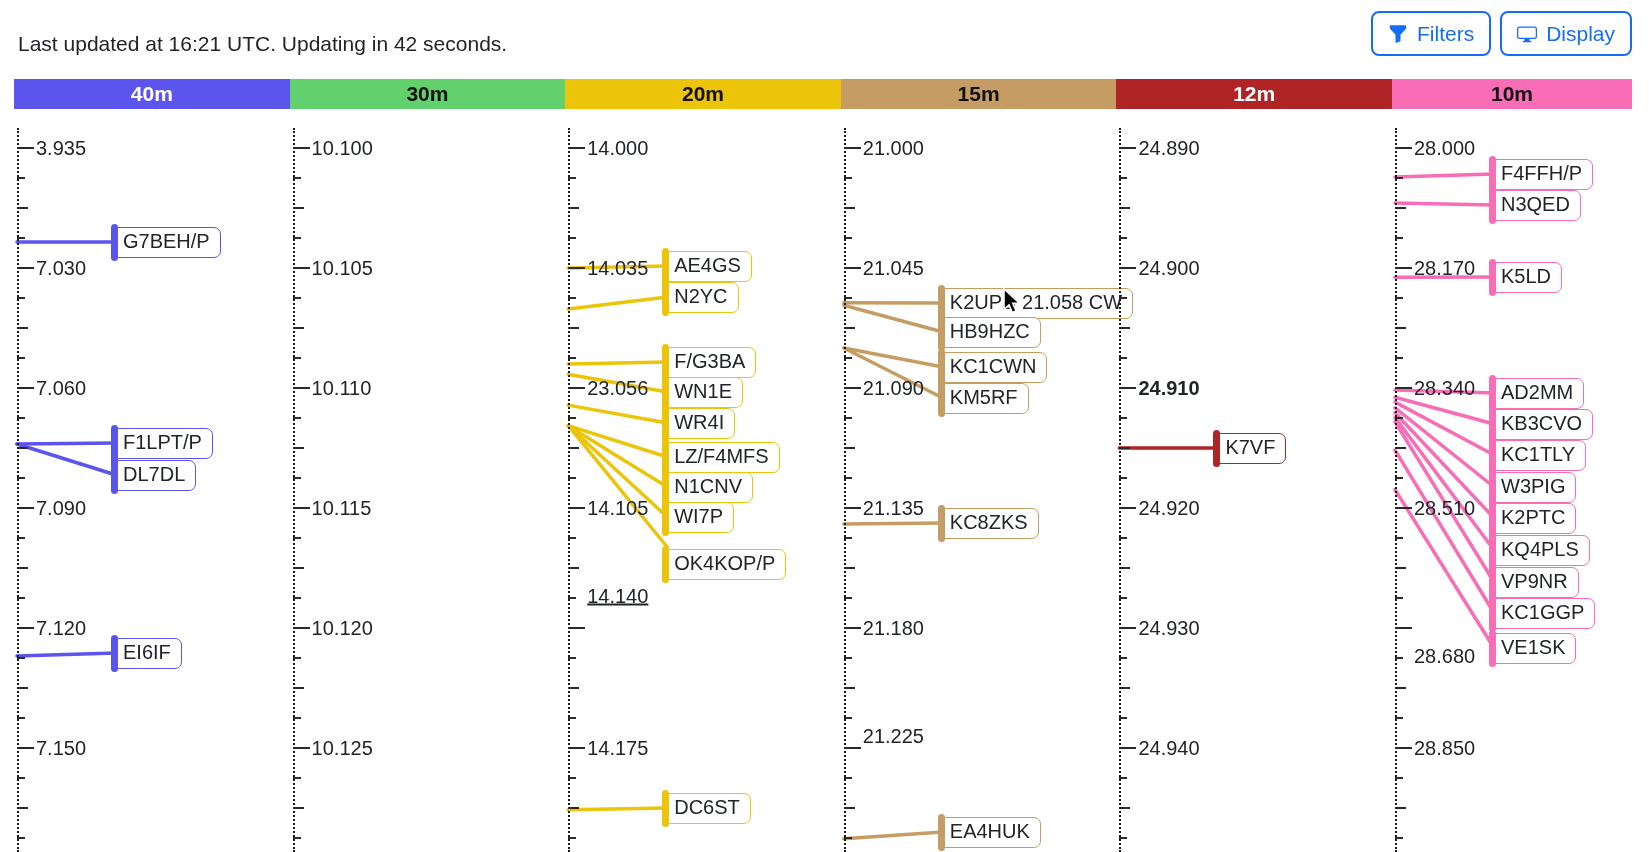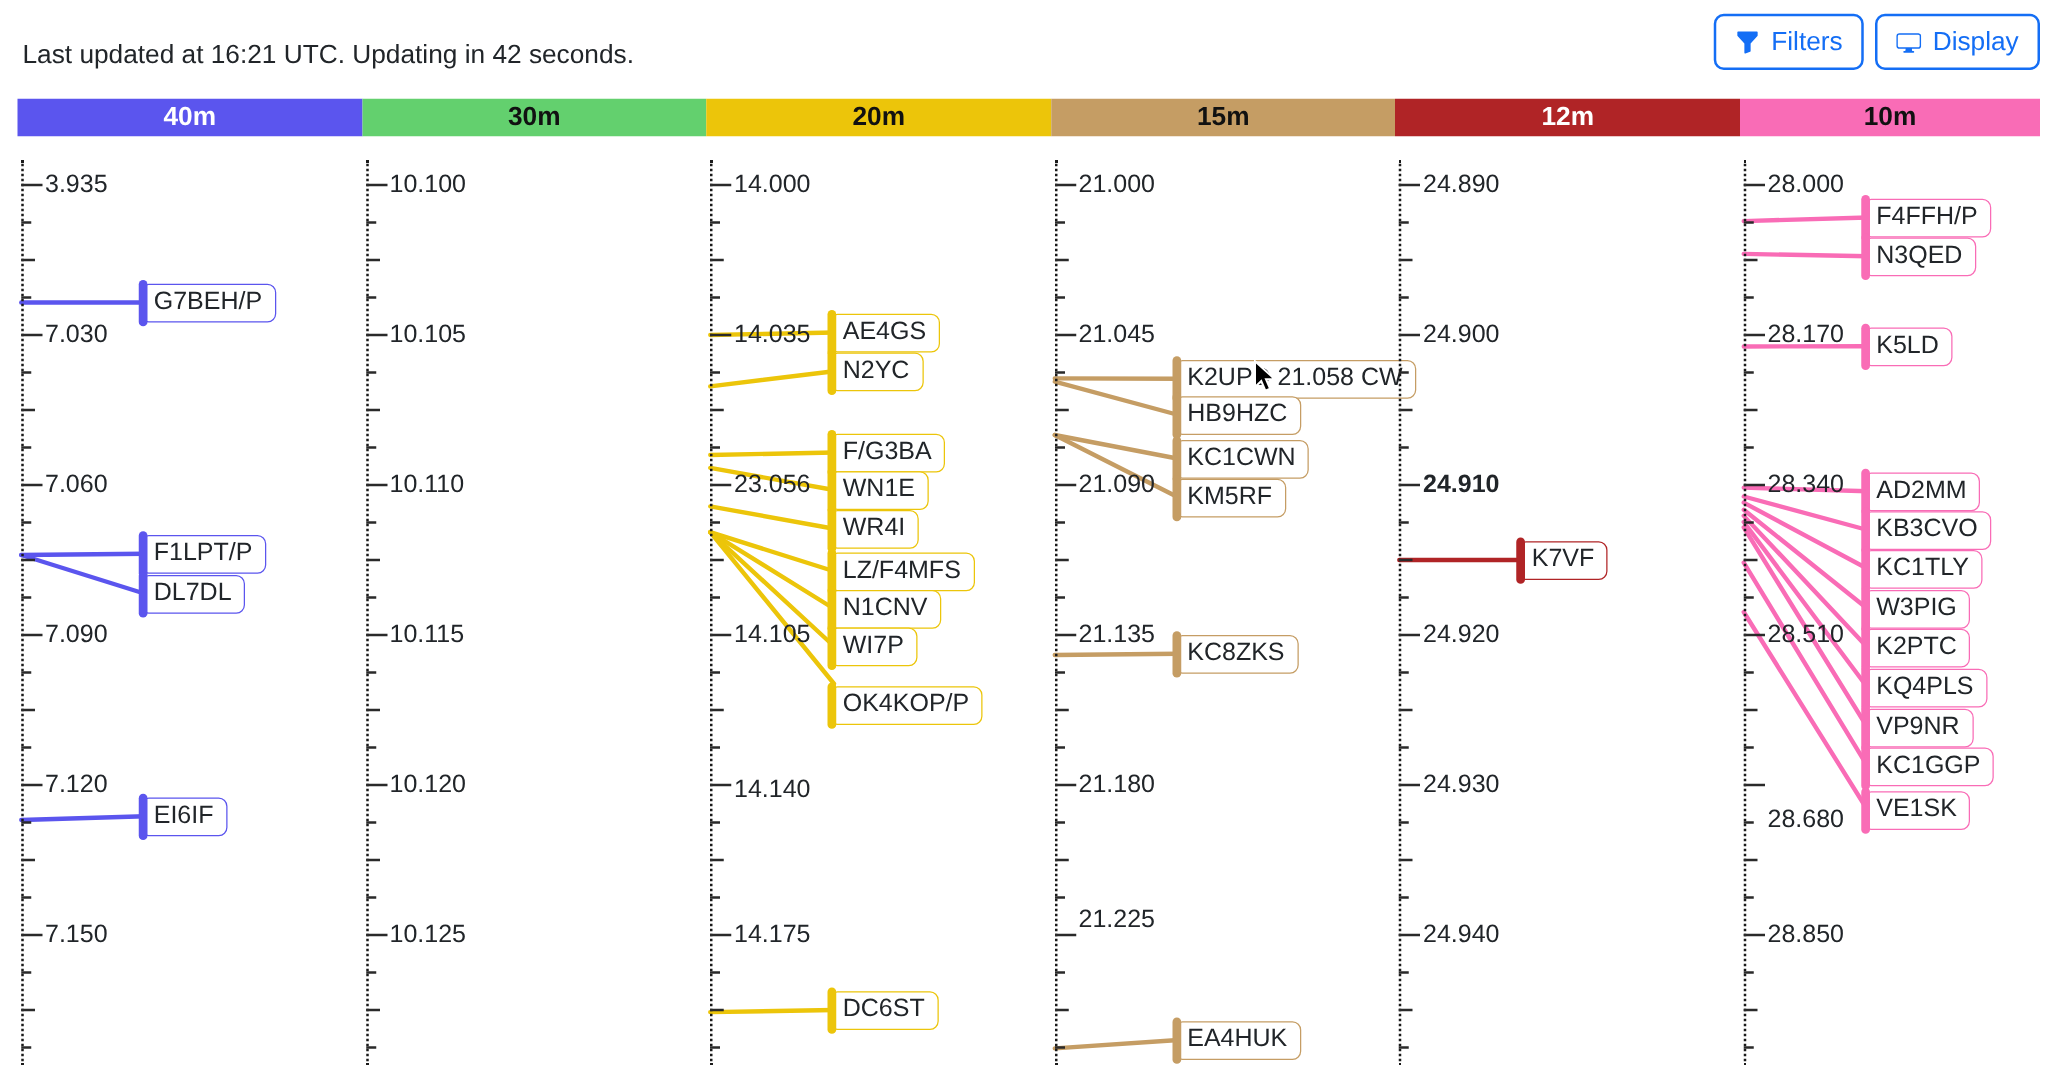--- a/index.html
+++ b/index.html
@@ -174,21 +174,21 @@
       <div class="tick-label" style="left: 587.2px; top: 388px;">23.056</div>
       <div class="tick" style="left: 568.2px; top: 417px; width: 8px;"></div>
       <div class="tick" style="left: 568.2px; top: 447px; width: 11px;"></div>
       <div class="tick" style="left: 568.2px; top: 477px; width: 8px;"></div>
       <div class="tick" style="left: 568.2px; top: 507px; width: 17px;"></div>
       <div class="tick-label" style="left: 587.2px; top: 508px;">14.105</div>
       <div class="tick" style="left: 568.2px; top: 537px; width: 8px;"></div>
       <div class="tick" style="left: 568.2px; top: 567px; width: 11px;"></div>
       <div class="tick" style="left: 568.2px; top: 597px; width: 8px;"></div>
       <div class="tick" style="left: 568.2px; top: 627px; width: 17px;"></div>
-      <div class="tick-label" style="left: 587.2px; top: 632px;">14.140</div>
+      <div class="tick-label" style="left: 587.2px; top: 596px; text-decoration: underline;">14.140</div>
       <div class="tick" style="left: 568.2px; top: 657px; width: 8px;"></div>
       <div class="tick" style="left: 568.2px; top: 687px; width: 11px;"></div>
       <div class="tick" style="left: 568.2px; top: 717px; width: 8px;"></div>
       <div class="tick" style="left: 568.2px; top: 747px; width: 17px;"></div>
       <div class="tick-label" style="left: 587.2px; top: 748px;">14.175</div>
       <div class="tick" style="left: 568.2px; top: 777px; width: 8px;"></div>
       <div class="tick" style="left: 568.2px; top: 807px; width: 11px;"></div>
       <div class="tick" style="left: 568.2px; top: 837px; width: 8px;"></div>
       <div class="spot" style="left: 663.2px; top: 250.5px; --c: #ecc50a;">AE4GS</div>
       <div class="spot" style="left: 663.2px; top: 281.5px; --c: #ecc50a;">N2YC</div>

